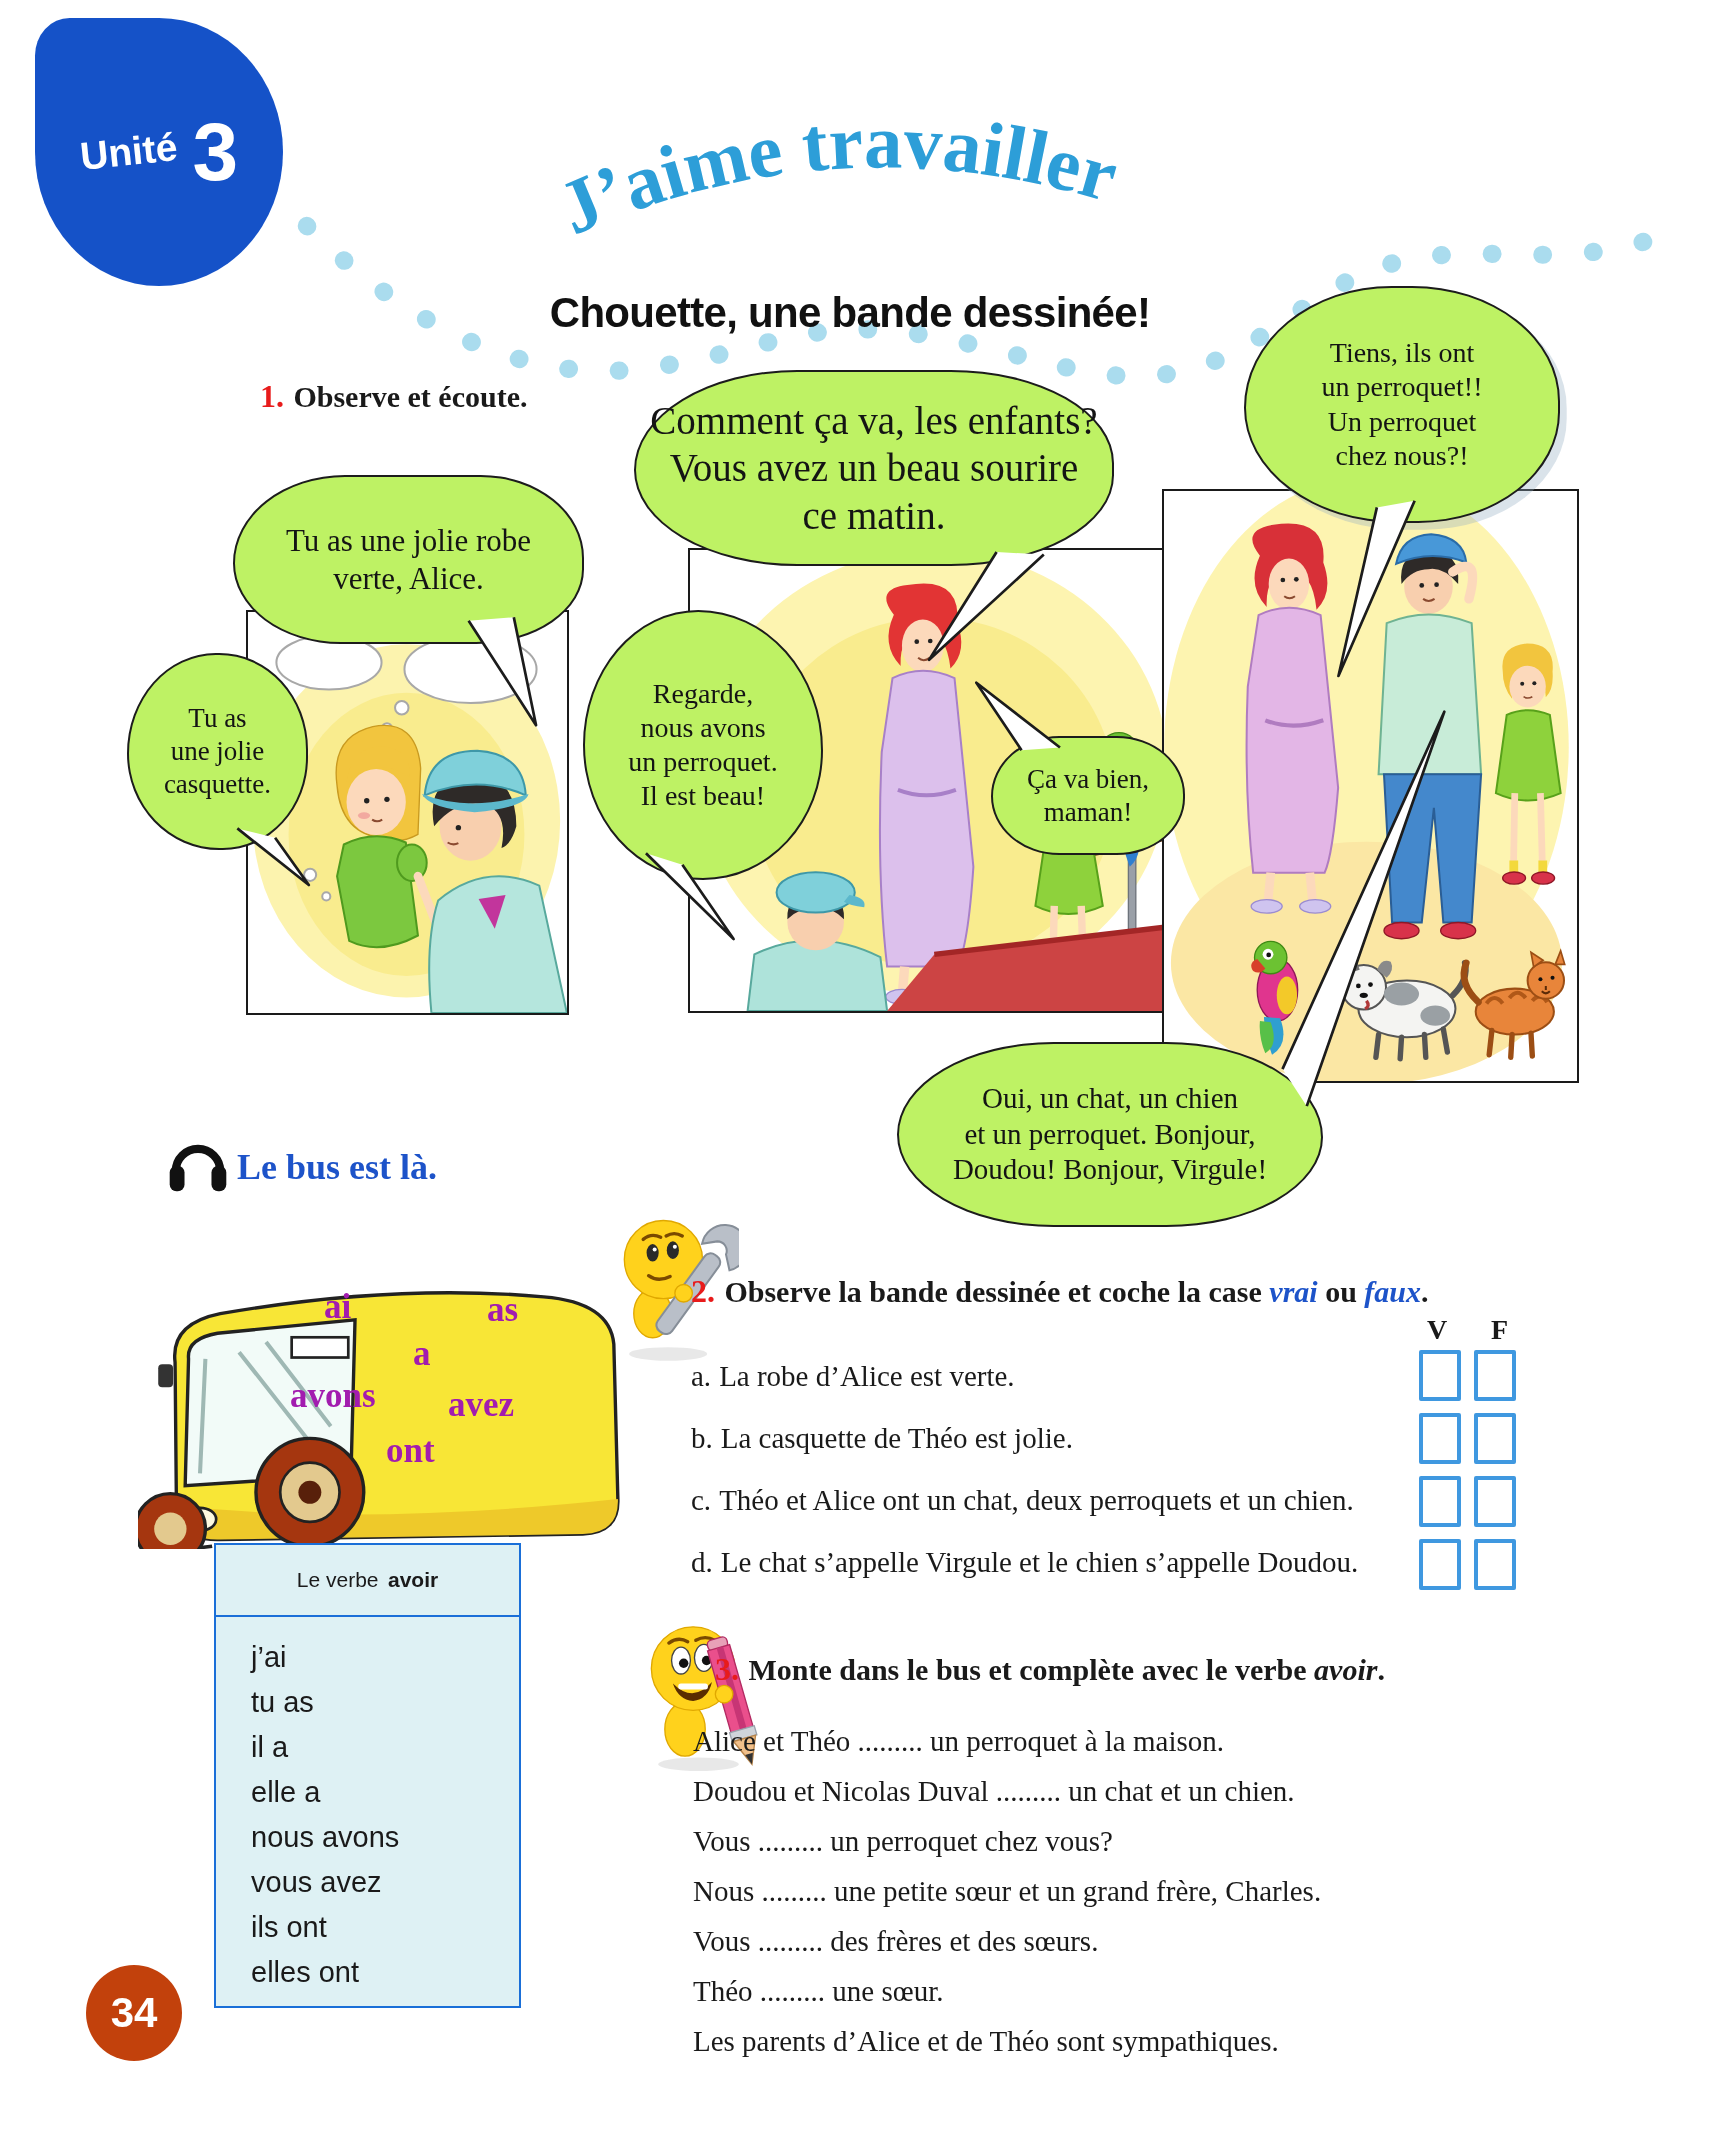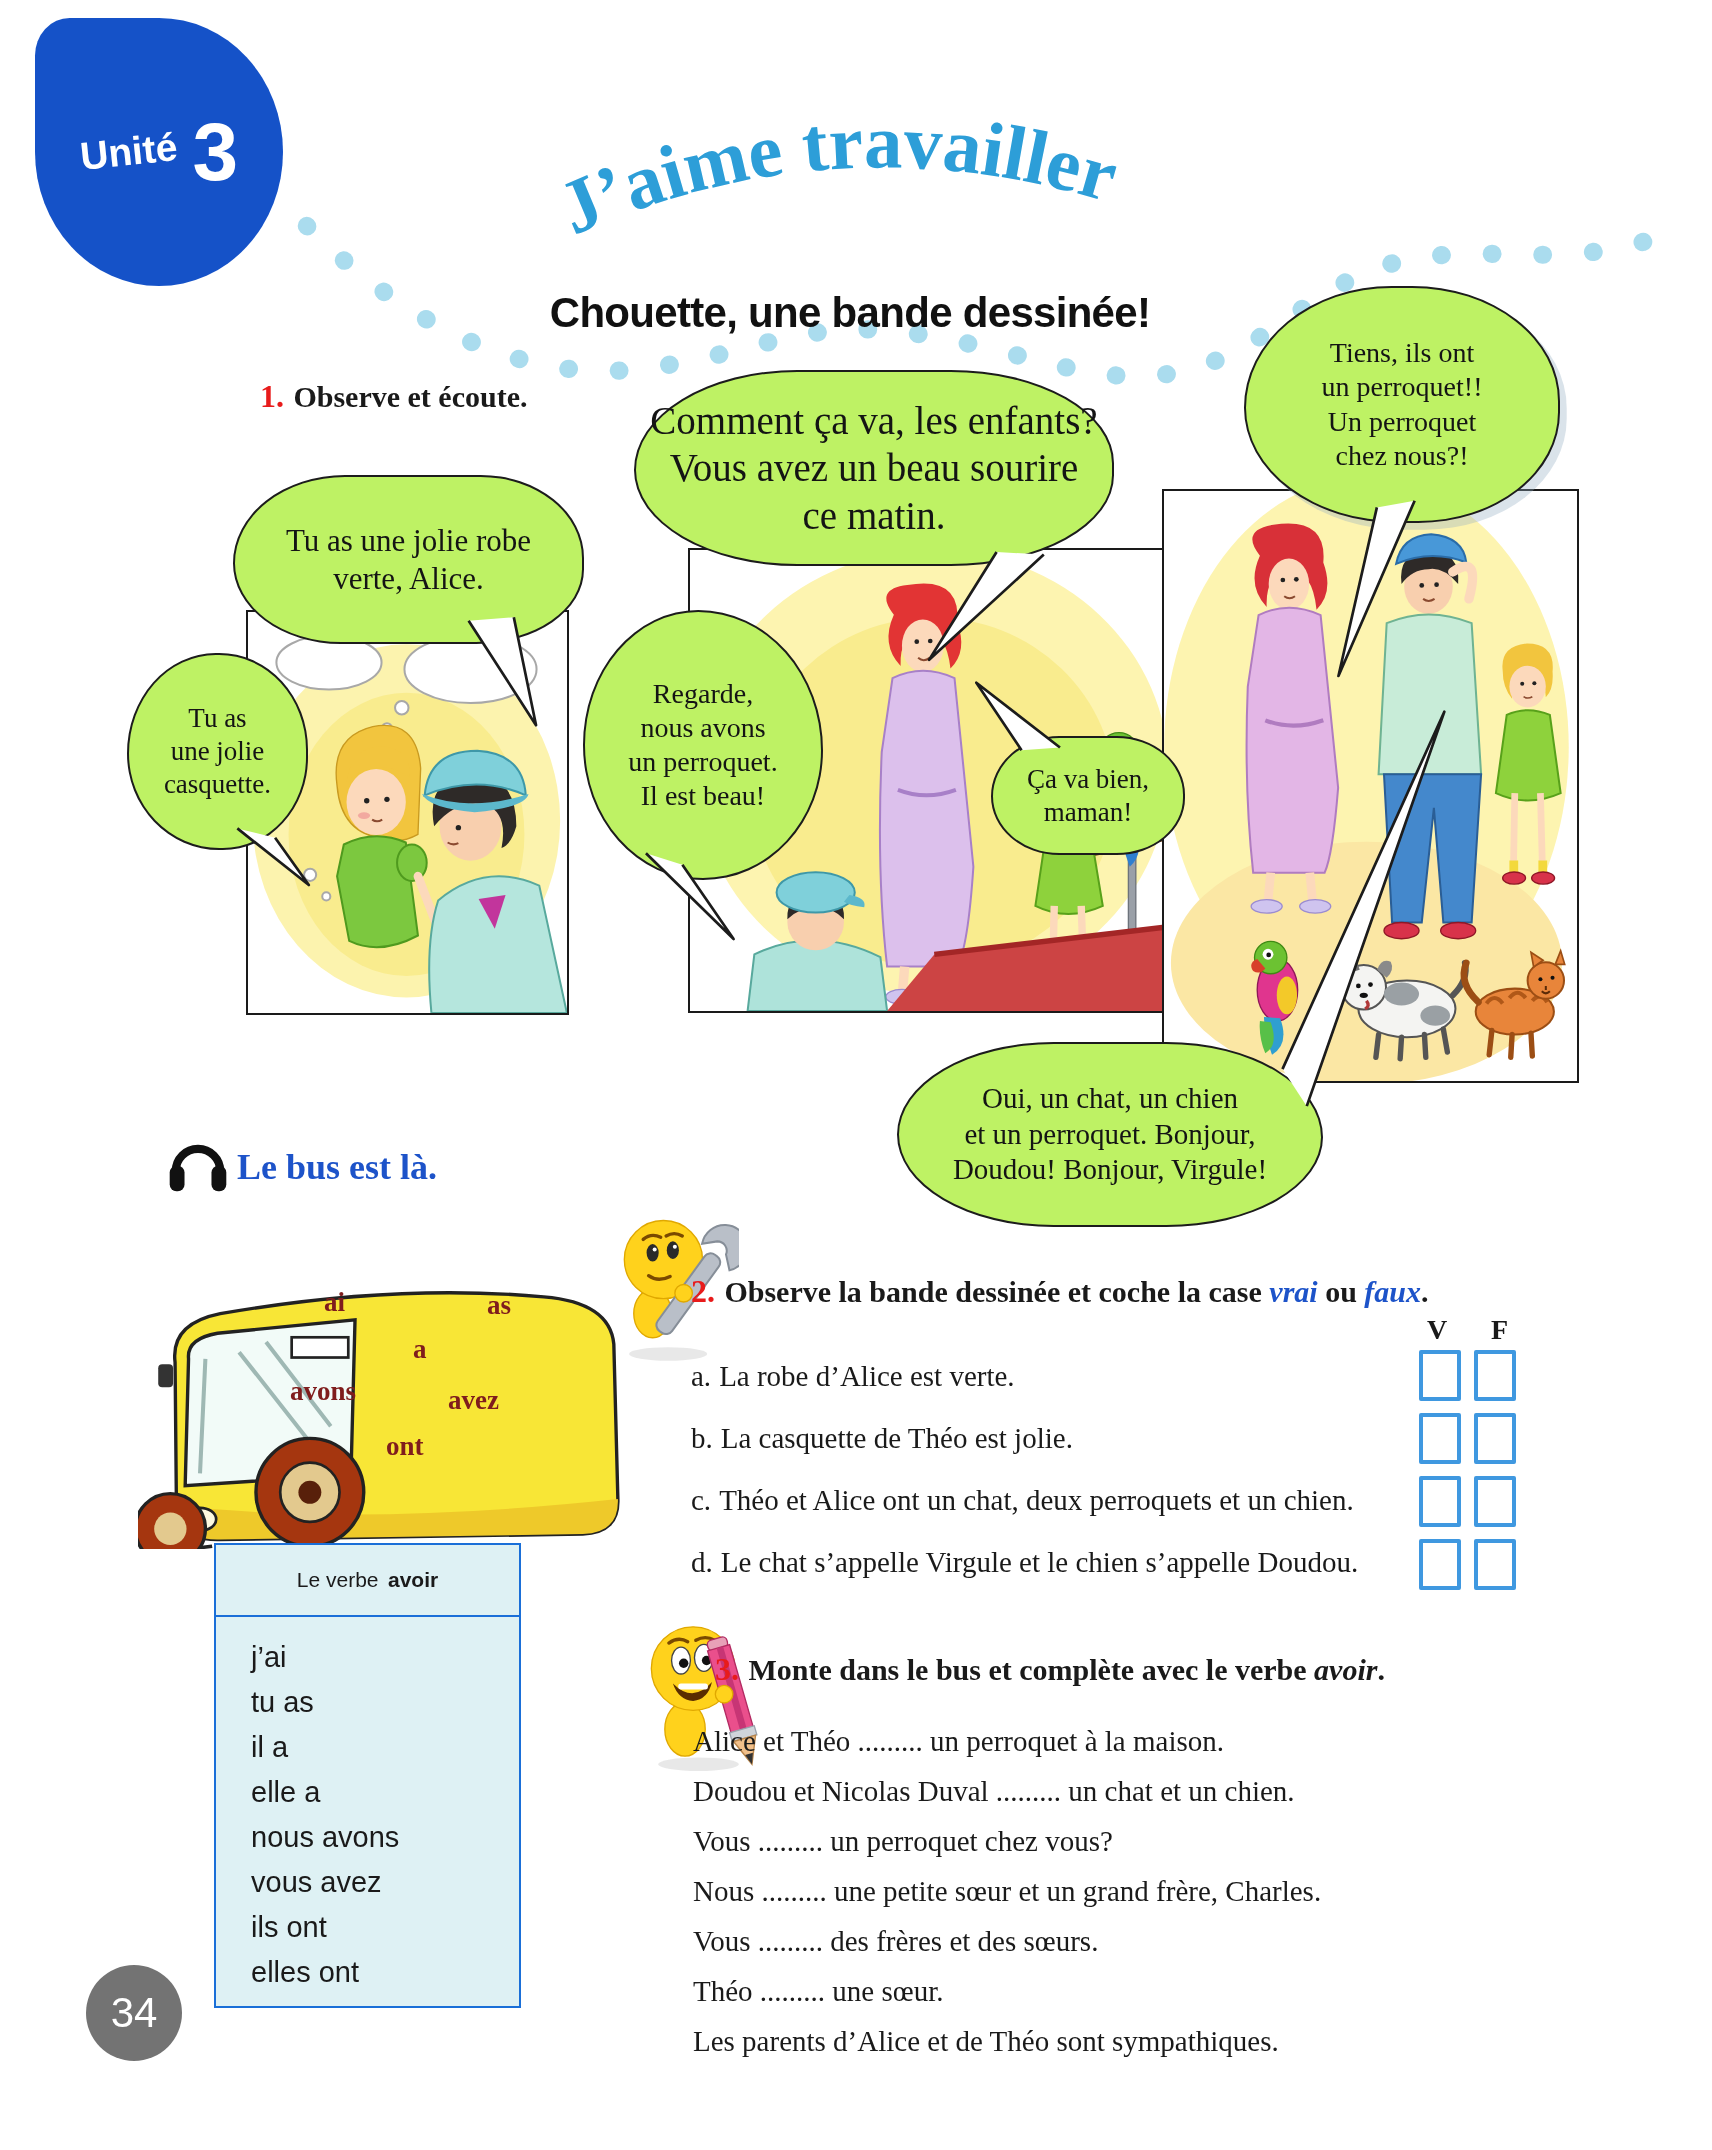--- a/index.html
+++ b/index.html
@@ -24,21 +24,21 @@
 
   
   .bubble{position:absolute;background:#bef264;border:2.7px solid #1c1c1c;display:flex;align-items:center;
           justify-content:center;text-align:center;white-space:pre-line;line-height:1.22;color:#141414;z-index:30;}
   .tails{position:absolute;left:0;top:0;width:1712px;height:2151px;pointer-events:none;z-index:40;}
 
   
   .listen-label{position:absolute;left:237px;top:1146px;font-weight:bold;font-size:36px;color:#1d53c9;}
   .hp-icon{position:absolute;left:167px;top:1125px;width:62px;height:76px;}
   .bus-svg{position:absolute;left:138px;top:1224px;width:492px;height:325px;}
-  .bus-word{position:absolute;font-weight:bold;font-size:27px;color:#7f1d1d;z-index:5;}
+  .bus-word{position:absolute;font-weight:bold;font-size:35px;color:#a21caf;z-index:5;}
 
   
   .verb-box{position:absolute;left:214px;top:1543px;width:307px;height:465px;background:#def1f4;
             border:2.7px solid #1a6fd8;box-sizing:border-box;}
   .verb-box .vb-head{height:70px;display:flex;align-items:center;justify-content:center;
             font-family:"Liberation Sans",sans-serif;font-size:21px;border-bottom:2.7px solid #1a6fd8;gap:9.4px;}
   .vb-verb{font-weight:bold;}
   .vb-list{padding:17.5px 0 0 35px;font-family:"Liberation Sans",sans-serif;font-size:29px;line-height:45px;}
 
   
@@ -47,22 +47,22 @@
   .vf-grid{position:absolute;left:1419px;top:1350px;width:97px;}
   .vf-row{display:flex;justify-content:space-between;margin-bottom:12px;}
   .cb{width:34px;height:43px;border:4px solid #3f98e0;background:#fff;border-radius:2px;}
   .ex2-item{position:absolute;left:691px;font-size:29px;white-space:nowrap;}
   .ex2-letter{margin-right:8px;}
 
   
   .ex3-lines{position:absolute;left:693px;top:1716px;font-size:29px;line-height:50px;}
 
   .page-badge{position:absolute;left:86px;top:1965px;width:96px;height:96px;border-radius:50%;
-              background:#737373;display:flex;align-items:center;justify-content:center;
-              color:#fff;font-family:"Liberation Sans",sans-serif;font-weight:normal;font-size:42px;}
+              background:#c2410c;display:flex;align-items:center;justify-content:center;
+              color:#fff;font-family:"Liberation Sans",sans-serif;font-weight:bold;font-size:42px;}
   .icon-svg{position:absolute;}
 </style>
 </head>
 <body>
 
 <div class="sheet">
 
   <div class="unit-badge">
     <span class="unit-word">Unité</span>
     <span class="unit-num">3</span>

